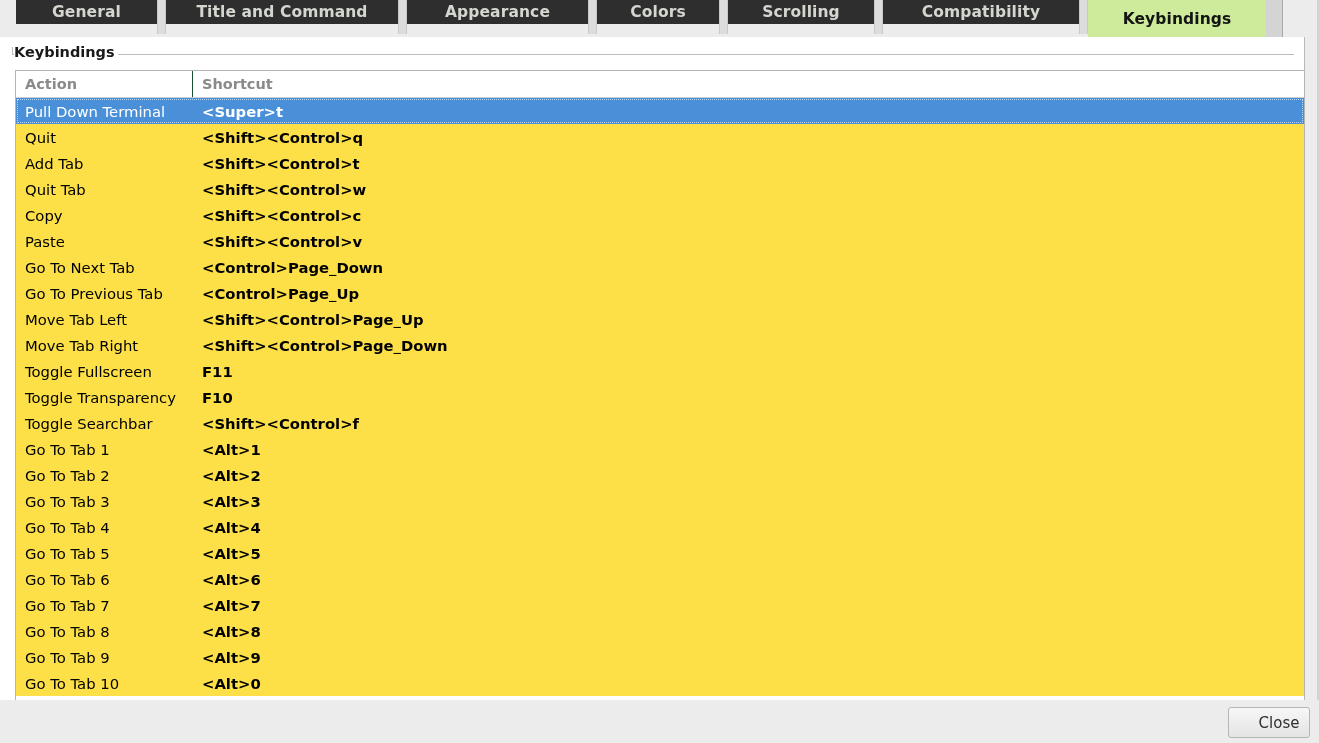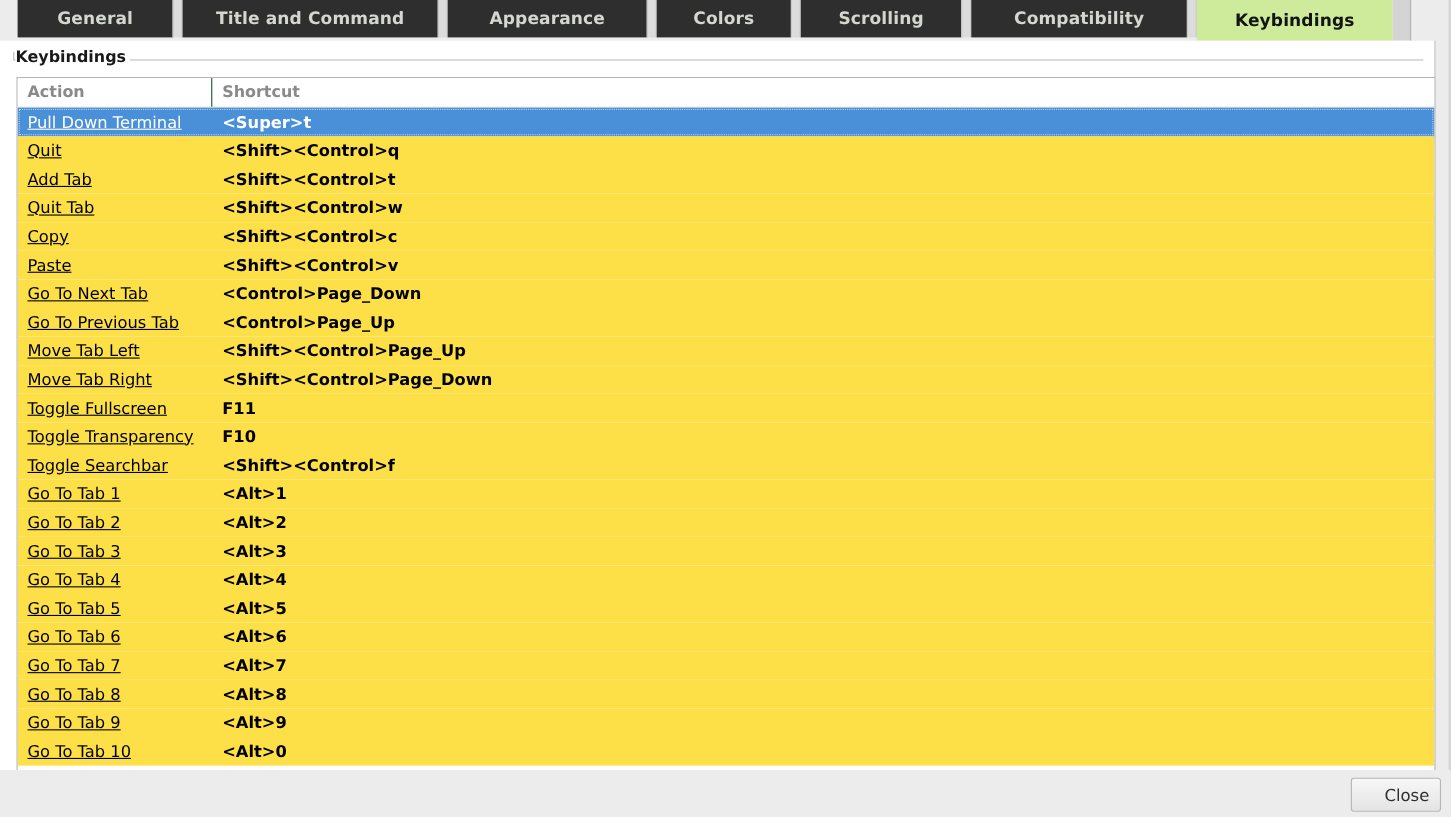--- a/index.html
+++ b/index.html
@@ -34,21 +34,21 @@
     display: flex;
     align-items: flex-start;
   }
   .tab-spacer-left {
     width: 16px;
     height: 37px;
     background: #ececec;
     flex: 0 0 auto;
   }
   .tab {
-    height: 34px;
+    height: 24px;
     background: #2e2e2e;
     color: #d3d7cf;
     font-size: 15.5px;
     font-weight: bold;
     display: flex;
     align-items: center;
     justify-content: center;
     box-sizing: border-box;
     flex: 0 0 auto;
     letter-spacing: 0.1px;
@@ -181,21 +181,20 @@
     font-size: 14.8px;
     color: #000000;
     white-space: nowrap;
     box-sizing: border-box;
     overflow: hidden;
   }
   .cell.action {
     width: 177px;
     padding-left: 9px;
     font-weight: normal;
-    text-decoration: underline;
   }
   .cell.shortcut {
     flex: 1 1 auto;
     padding-left: 9px;
     font-weight: bold;
   }
   .row.selected .cell { color: #ffffff; }
 
   
   #action-area {

